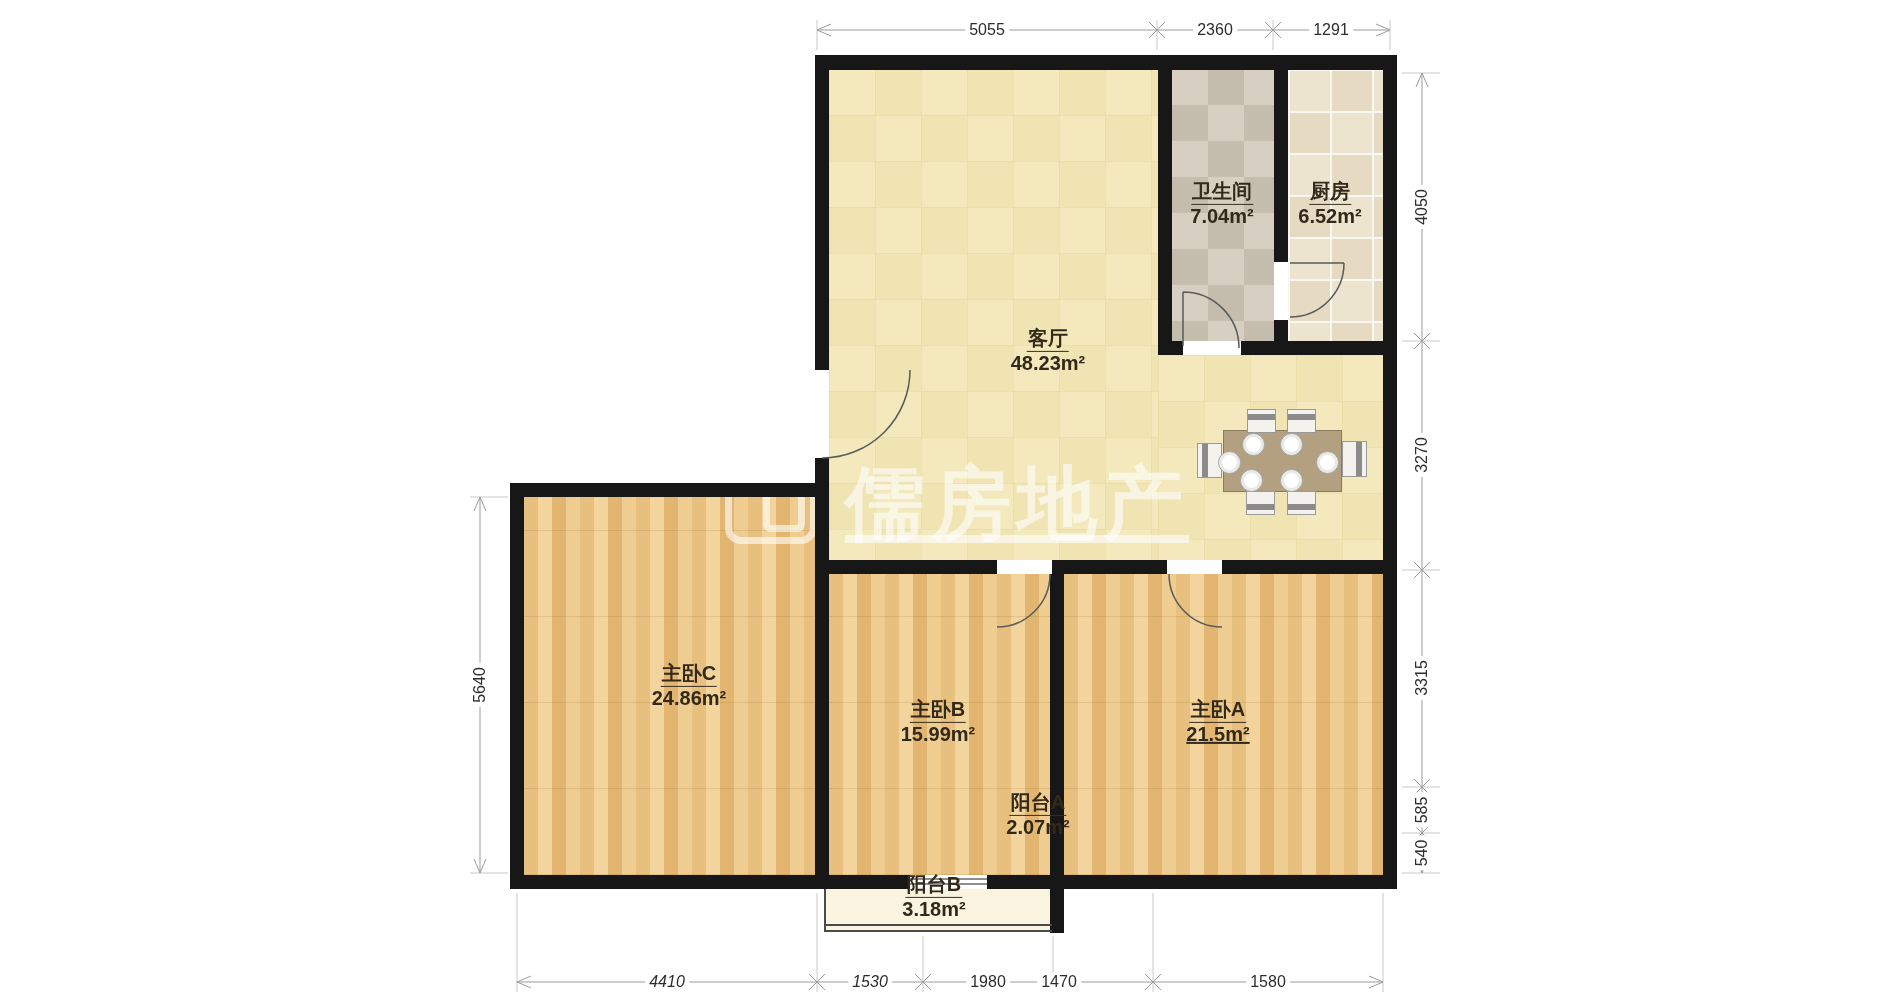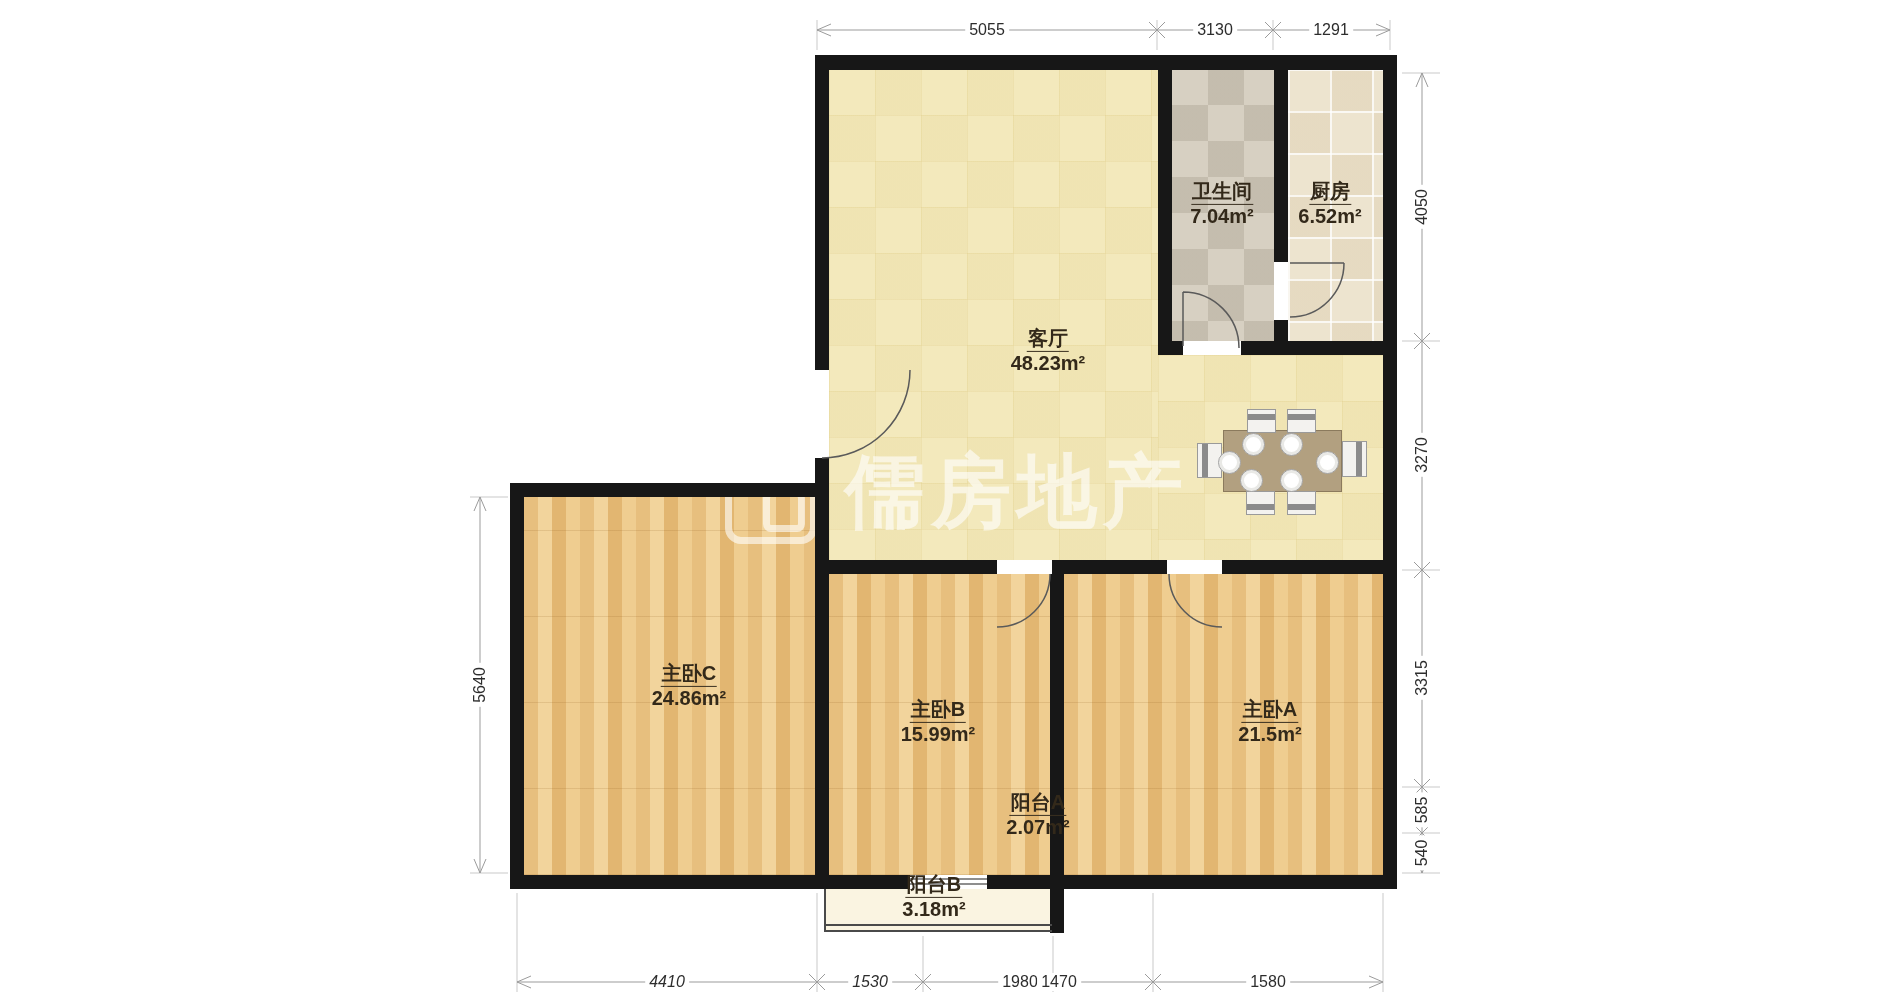--- a/index.html
+++ b/index.html
@@ -24,22 +24,22 @@
     background-image:
       linear-gradient(rgba(255,255,255,.75) 2px,transparent 2px),
       linear-gradient(90deg,rgba(255,255,255,.75) 2px,transparent 2px),
       conic-gradient(rgba(180,150,95,.12) 0 25%,transparent 0 50%,rgba(180,150,95,.12) 0 75%,transparent 0);
     background-size:42px 42px,42px 42px,84px 84px;}
   .f-balc{background:#faf4e1;}
   
   .wall{position:absolute;background:#171717;z-index:3;}
   .gap{position:absolute;background:#ffffff;z-index:4;}
   
-  .wm{position:absolute;left:725px;top:452px;display:flex;align-items:flex-start;gap:28px;
-      color:rgba(255,255,255,.6);z-index:2;}
+  .wm{position:absolute;left:725px;top:452px;display:flex;align-items:flex-end;gap:28px;
+      color:rgba(255,255,255,.6);z-index:2;text-decoration:underline;}
   .wm-logo{width:78px;height:78px;border:7px solid rgba(255,255,255,.6);border-radius:16px;position:relative;}
   .wm-logo::after{content:"";position:absolute;right:5px;bottom:5px;width:28px;height:28px;
       border:7px solid rgba(255,255,255,.6);border-radius:8px;}
   .wm-text{font-size:80px;font-weight:bold;letter-spacing:6px;line-height:1;white-space:nowrap;}
   
   .overlay{position:absolute;left:0;top:0;z-index:5;}
   
   .tbl{position:absolute;left:1223px;top:430px;width:117px;height:60px;background:#b2a080;
        border:1px solid #8b7a5d;z-index:5;}
   .chair{position:absolute;border:1px solid #9a9a9a;z-index:5;}
@@ -174,40 +174,40 @@
     <span class="ra">6.52m²</span>
   </div>
   <div class="rlabel" style="left:689px;top:686px;">
     <span class="rn">主卧C</span>
     <span class="ra">24.86m²</span>
   </div>
   <div class="rlabel" style="left:938px;top:722px;">
     <span class="rn">主卧B</span>
     <span class="ra">15.99m²</span>
   </div>
-  <div class="rlabel" style="left:1270px;top:722px;">
+  <div class="rlabel" style="left:1218px;top:722px;text-decoration:underline;">
     <span class="rn">主卧A</span>
     <span class="ra">21.5m²</span>
   </div>
   <div class="rlabel" style="left:1038px;top:815px;">
     <span class="rn">阳台A</span>
     <span class="ra">2.07m²</span>
   </div>
   <div class="rlabel" style="left:934px;top:897px;">
     <span class="rn">阳台B</span>
     <span class="ra">3.18m²</span>
   </div>
 
   <span class="dim" style="left:987px;top:30px;">5055</span>
-  <span class="dim" style="left:1215px;top:30px;">3130</span>
+  <span class="dim" style="left:1215px;top:30px;">2360</span>
   <span class="dim" style="left:1331px;top:30px;">1291</span>
 
   <span class="dim" style="left:667px;top:982px;font-style:italic;">4410</span>
   <span class="dim" style="left:870px;top:982px;font-style:italic;">1530</span>
-  <span class="dim" style="left:988px;top:982px;margin-left:32px;">1980</span>
+  <span class="dim" style="left:988px;top:982px;">1980</span>
   <span class="dim" style="left:1059px;top:982px;">1470</span>
   <span class="dim" style="left:1268px;top:982px;">1580</span>
 
   <span class="dim vert" style="left:480px;top:685px;">5640</span>
 
   <span class="dim vert" style="left:1422px;top:207px;">4050</span>
   <span class="dim vert" style="left:1422px;top:455px;">3270</span>
   <span class="dim vert" style="left:1422px;top:678px;">3315</span>
   <span class="dim vert" style="left:1422px;top:810px;">585</span>
   <span class="dim vert" style="left:1422px;top:853px;">540</span>

